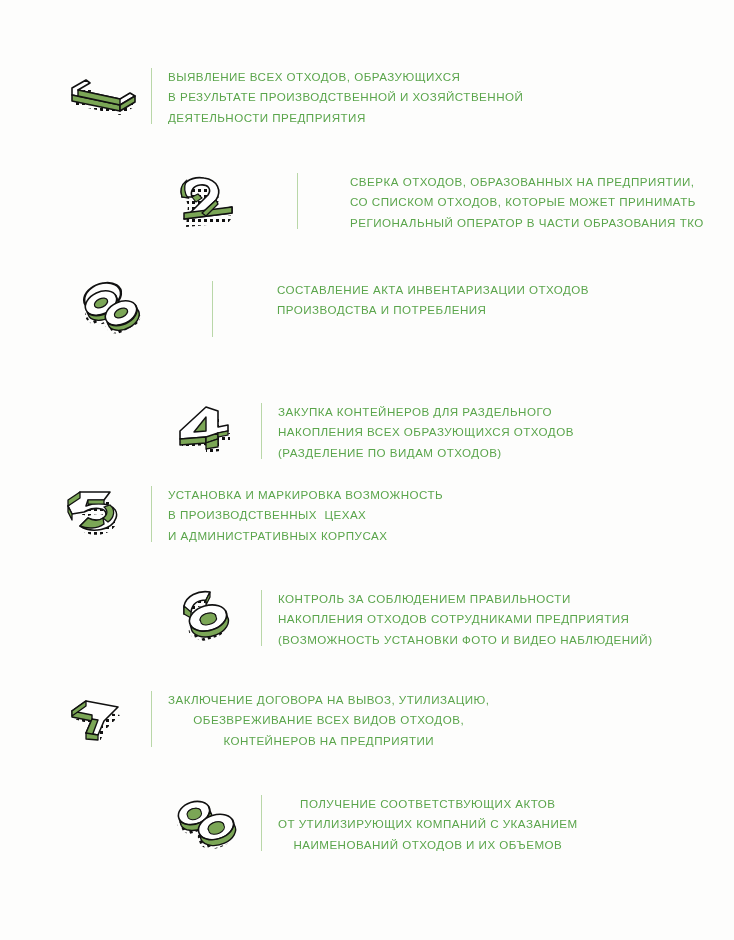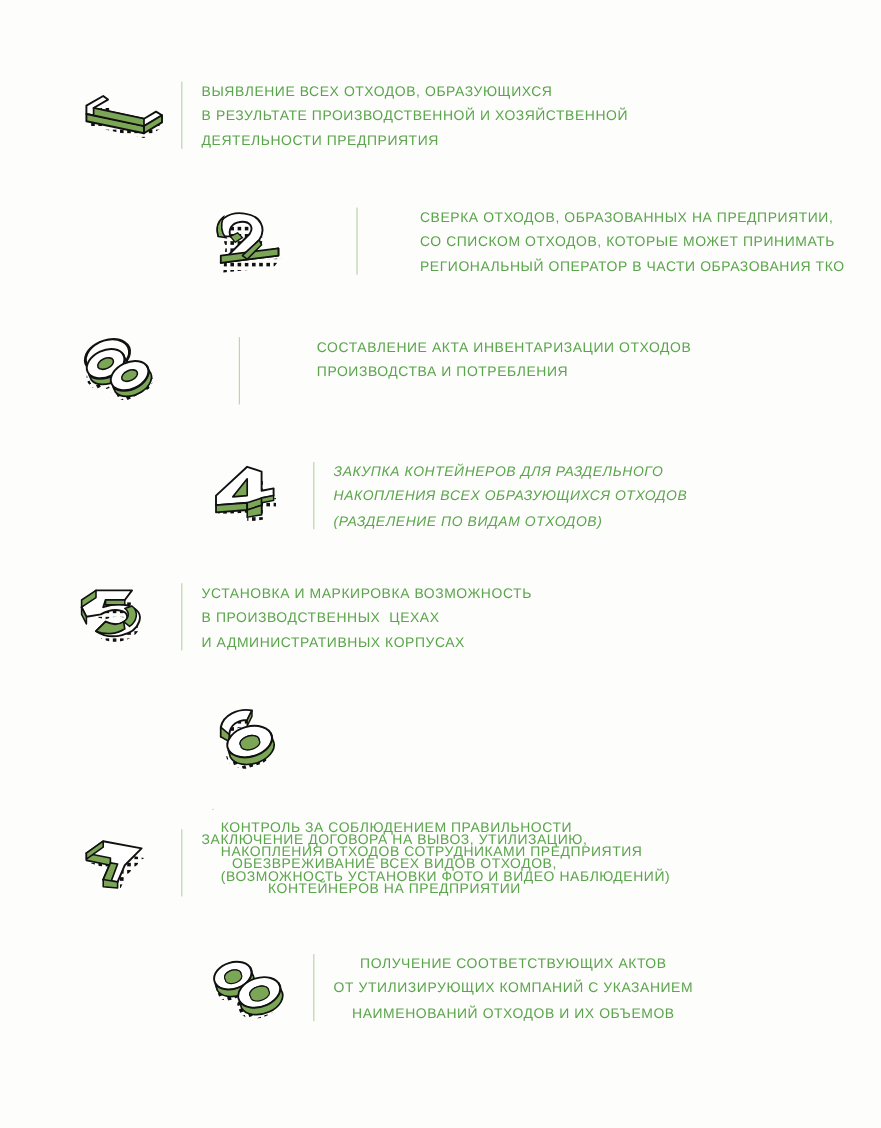--- a/index.html
+++ b/index.html
@@ -84,33 +84,33 @@
           <use href="#ico-2"></use>
         </svg>
       </div>
       <div class="step-divider"></div>
       <div class="step-text">
         <div class="step-line">СВЕРКА ОТХОДОВ, ОБРАЗОВАННЫХ НА ПРЕДПРИЯТИИ,</div>
         <div class="step-line">СО СПИСКОМ ОТХОДОВ, КОТОРЫЕ МОЖЕТ ПРИНИМАТЬ</div>
         <div class="step-line">РЕГИОНАЛЬНЫЙ ОПЕРАТОР В ЧАСТИ ОБРАЗОВАНИЯ ТКО</div>
       </div>
     </div>
-    <div class="step" style="left: 58px; top: 279px; gap: 48px;">
+    <div class="step" style="left: 71px; top: 279px; gap: 48px;">
       <div class="step-icon">
         <svg viewBox="0 0 84 62">
           <use href="#ico-3"></use>
         </svg>
       </div>
       <div class="step-divider"></div>
       <div class="step-text">
         <div class="step-line">СОСТАВЛЕНИЕ АКТА ИНВЕНТАРИЗАЦИИ ОТХОДОВ</div>
         <div class="step-line">ПРОИЗВОДСТВА И ПОТРЕБЛЕНИЯ</div>
       </div>
     </div>
-    <div class="step" style="left: 168px; top: 383px; font-style: italic;">
+    <div class="step" style="left: 168px; top: 401px;">
       <div class="step-icon">
         <svg viewBox="0 0 84 62">
           <use href="#ico-4"></use>
         </svg>
       </div>
       <div class="step-divider"></div>
       <div class="step-text">
         <div class="step-line">ЗАКУПКА КОНТЕЙНЕРОВ ДЛЯ РАЗДЕЛЬНОГО</div>
         <div class="step-line">НАКОПЛЕНИЯ ВСЕХ ОБРАЗУЮЩИХСЯ ОТХОДОВ</div>
         <div class="step-line">(РАЗДЕЛЕНИЕ ПО ВИДАМ ОТХОДОВ)</div>
@@ -122,21 +122,21 @@
           <use href="#ico-5"></use>
         </svg>
       </div>
       <div class="step-divider"></div>
       <div class="step-text">
         <div class="step-line">УСТАНОВКА И МАРКИРОВКА ВОЗМОЖНОСТЬ</div>
         <div class="step-line">В ПРОИЗВОДСТВЕННЫХ  ЦЕХАХ</div>
         <div class="step-line">И АДМИНИСТРАТИВНЫХ КОРПУСАХ</div>
       </div>
     </div>
-    <div class="step" style="left: 168px; top: 588px; flex-direction: column;">
+    <div class="step" style="left: 168px; top: 588px;">
       <div class="step-icon">
         <svg viewBox="0 0 84 62">
           <use href="#ico-6"></use>
         </svg>
       </div>
       <div class="step-divider"></div>
       <div class="step-text">
         <div class="step-line">КОНТРОЛЬ ЗА СОБЛЮДЕНИЕМ ПРАВИЛЬНОСТИ</div>
         <div class="step-line">НАКОПЛЕНИЯ ОТХОДОВ СОТРУДНИКАМИ ПРЕДПРИЯТИЯ</div>
         <div class="step-line">(ВОЗМОЖНОСТЬ УСТАНОВКИ ФОТО И ВИДЕО НАБЛЮДЕНИЙ)</div>

